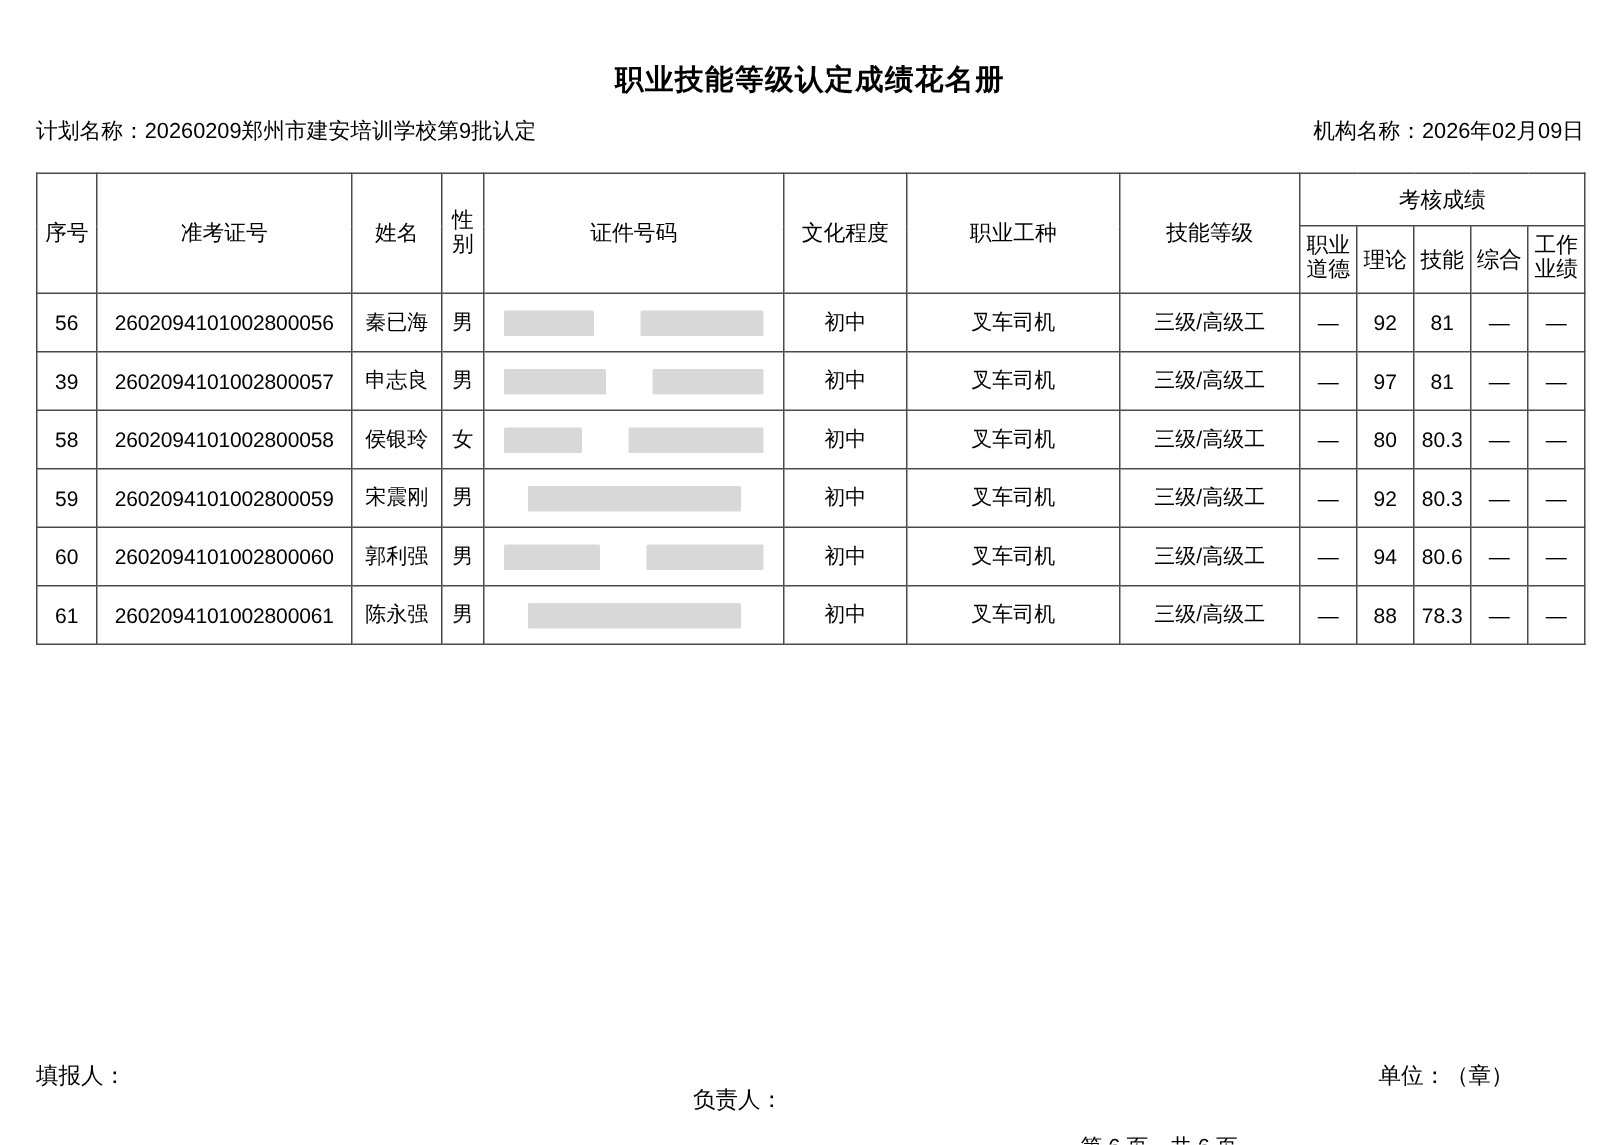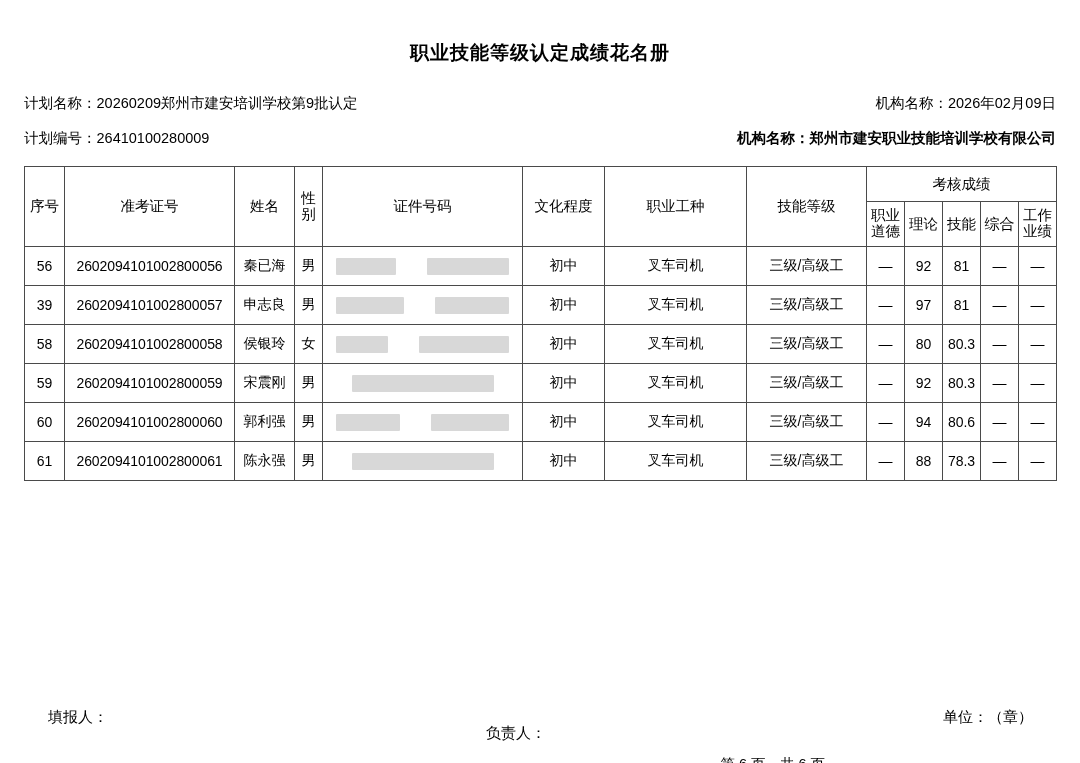--- a/index.html
+++ b/index.html
@@ -31,21 +31,21 @@
     font-family: "Liberation Sans", "DejaVu Sans", sans-serif;
   }
   .meta-row {
     display: flex;
     justify-content: space-between;
     align-items: baseline;
     font-size: 14.5px;
     padding: 0 24px;
     font-family: "Liberation Sans", "DejaVu Sans", sans-serif;
   }
-  .meta-row.first { margin-top: 28px; }
+  .meta-row.first { margin-top: 12px; }
   .meta-row.second { margin-top: 16px; }
   .meta-left { white-space: nowrap; }
   .meta-right { white-space: nowrap; }
   .meta-label { font-weight: normal; }
   .meta-value { font-weight: normal; }
   .meta-bold { font-weight: bold; }
 
   table.roster {
     border-collapse: collapse;
     margin: 18px 24px 0 24px;
@@ -95,21 +95,20 @@
   td.dash { font-size: 14px; }
 
   .footer-row {
     position: absolute;
     left: 0;
     right: 0;
     top: 668px;
     display: flex;
     font-size: 15px;
     font-family: Liberation Sans, sans-serif;
-    padding-left: 24px;
   }
   .footer-item { white-space: nowrap; }
   .footer-a { margin-left: 24px; }
   .footer-b { margin-left: 378px; margin-top: 16px; }
   .footer-c { margin-left: 397px; }
 
   .page-number {
     position: absolute;
     top: 715px;
     left: 0;
@@ -130,28 +129,20 @@
 
   <div class="meta-row first">
     <div class="meta-left">
       <span class="meta-label">计划名称：</span><span class="meta-value">20260209郑州市建安培训学校第9批认定</span>
     </div>
     <div class="meta-right">
       <span class="meta-label">机构名称：</span><span class="meta-value">2026年02月09日</span>
     </div>
   </div>
 
-  <div class="meta-row second">
-    <div class="meta-left">
-      <span class="meta-label">计划编号：</span><span class="meta-value">26410100280009</span>
-    </div>
-    <div class="meta-right">
-      <span class="meta-label meta-bold">机构名称：</span><span class="meta-value meta-bold">郑州市建安职业技能培训学校有限公司</span>
-    </div>
-  </div>
 
   <table class="roster">
     <colgroup>
       <col style="width:40px">
       <col style="width:170px">
       <col style="width:60px">
       <col style="width:28px">
       <col style="width:200px">
       <col style="width:82px">
       <col style="width:142px">

